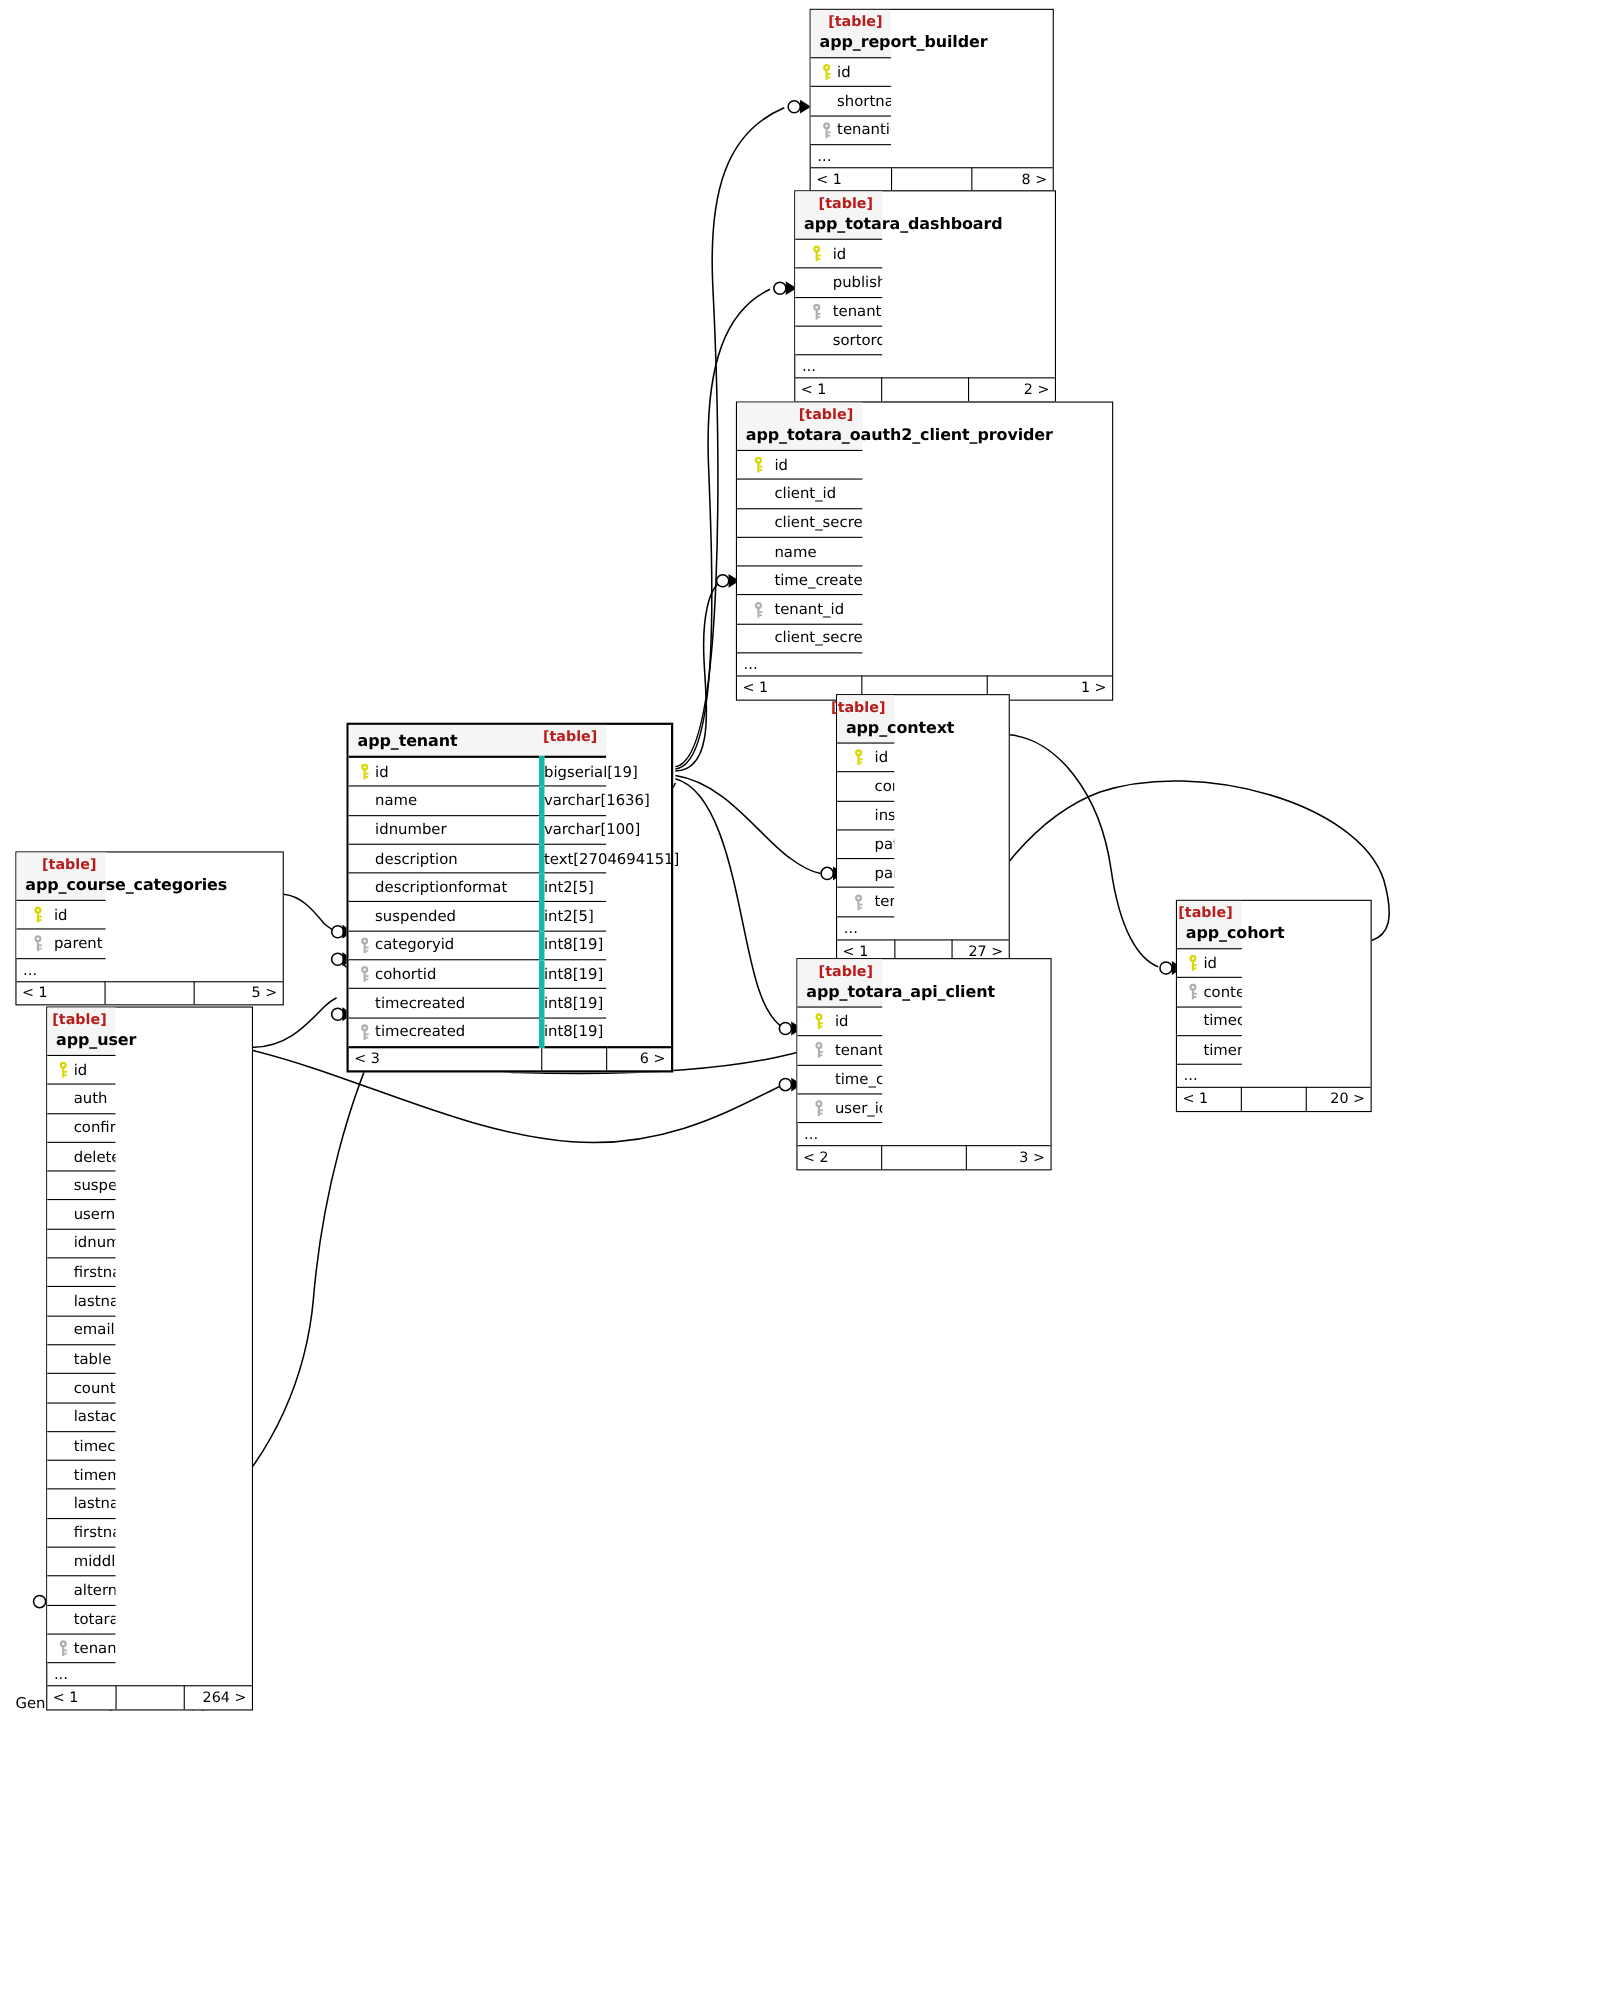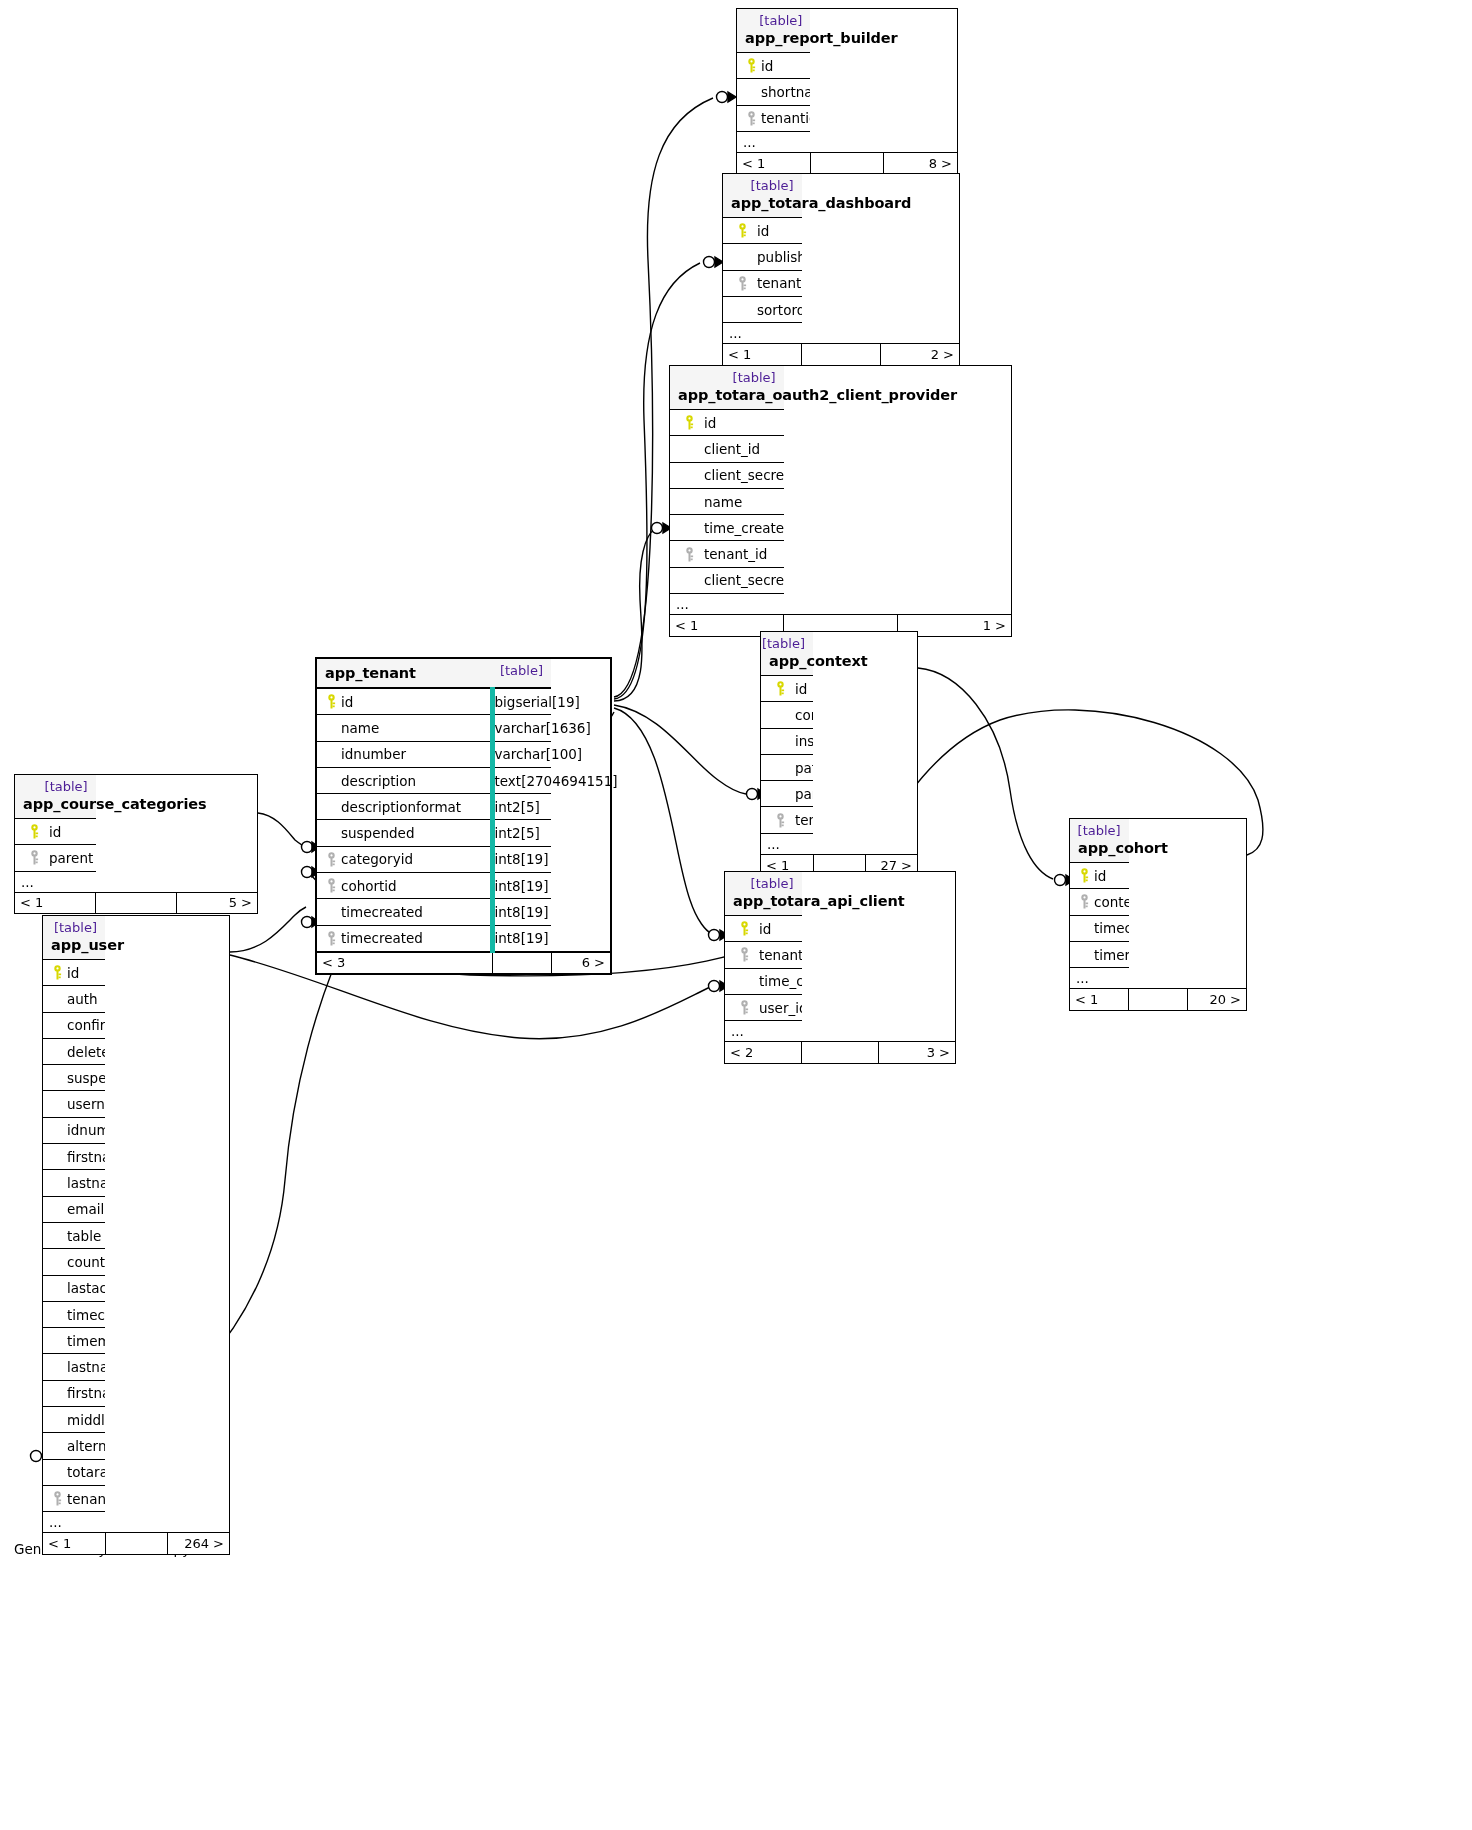--- a/index.html
+++ b/index.html
@@ -49,23 +49,23 @@
     border-bottom: 2px solid #000000;
   }
   .tname {
     font-weight: bold;
     font-size: 14.5px;
     color: #000000;
     letter-spacing: -0.1px;
     white-space: nowrap;
   }
   .ttag {
-    font-weight: normal;
+    font-weight: bold;
     font-size: 13px;
-    color: #4c1d95;
+    color: #b91c1c;
     float: right;
     white-space: nowrap;
   }
   .col-row td {
     border-top: 1px solid #000000;
     padding: 0;
     height: 25.3px;
     font-size: 13.5px;
     color: #000000;
     background: #ffffff;

